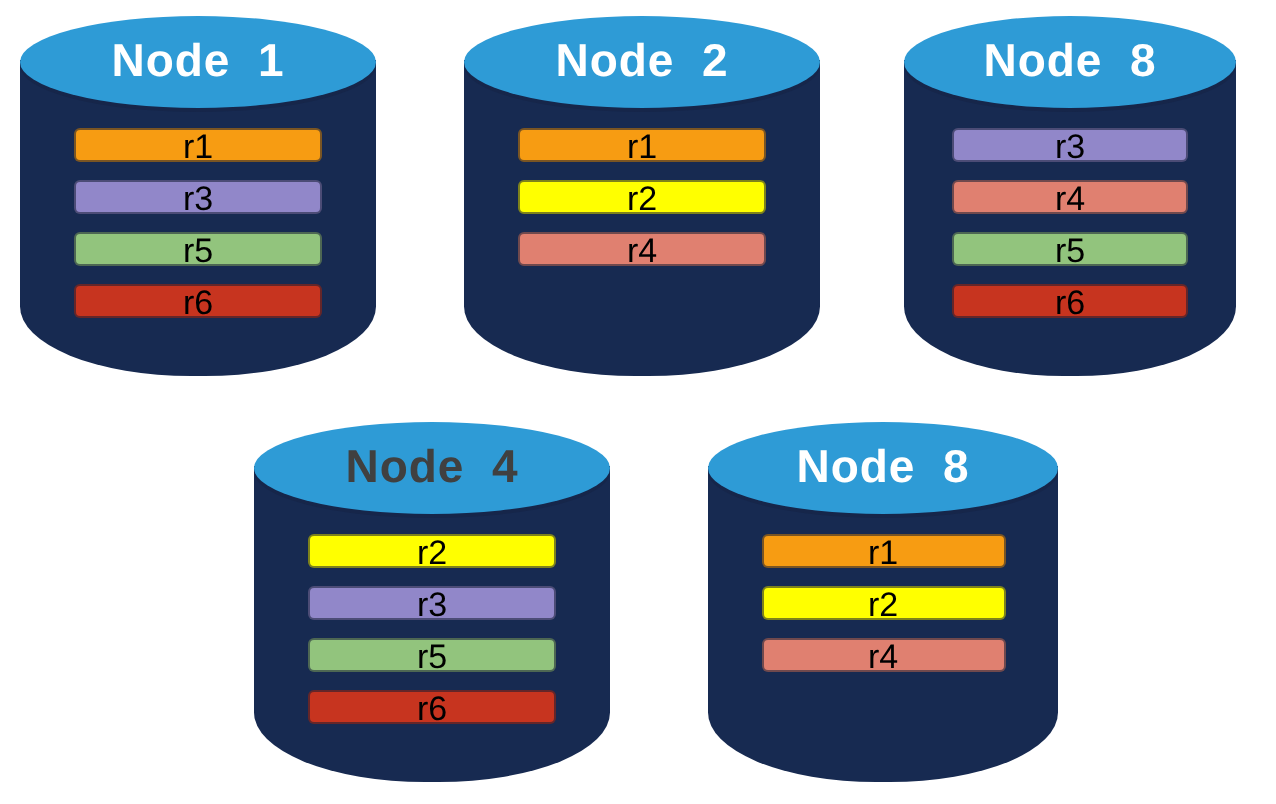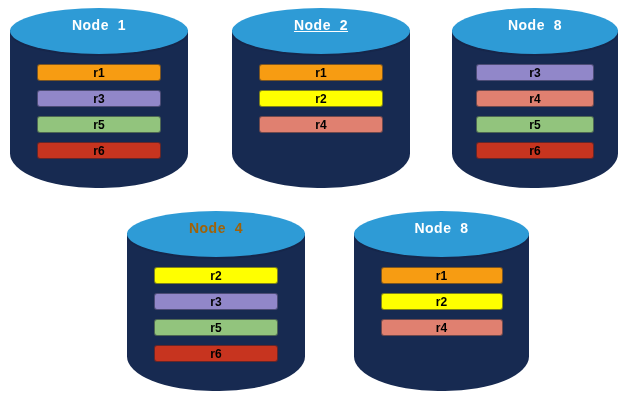--- a/index.html
+++ b/index.html
@@ -55,21 +55,21 @@
   }
 
   .node-label {
     position: absolute;
     left: 0;
     right: 0;
     top: 9px;
     text-align: center;
     color: #ffffff;
     font-weight: bold;
-    font-size: 14px;
+    font-size: 23px;
     letter-spacing: 0.5px;
     white-space: pre;
     z-index: 3;
   }
 
   .replica-stack {
     position: absolute;
     left: 0;
     right: 0;
     top: 56px;
@@ -78,22 +78,22 @@
     flex-direction: column;
     align-items: center;
     gap: 9px;
   }
 
   .replica-bar {
     height: 17px;
     line-height: 17px;
     text-align: center;
     color: #000000;
-    font-weight: bold;
-    font-size: 12px;
+    font-weight: normal;
+    font-size: 17px;
     border-radius: 3px;
     border: 1px solid rgba(20,28,50,0.55);
     box-sizing: border-box;
   }
 </style>
 </head>
 <body>
 
 <div id="diagram">
     <div class="node" style="left: 10px; top: 8px; width: 178px; height: 180px;">
@@ -107,21 +107,21 @@
         <div class="replica-bar" style="background: rgb(145, 135, 201); width: 124px;">r3</div>
         <div class="replica-bar" style="background: rgb(146, 196, 125); width: 124px;">r5</div>
         <div class="replica-bar" style="background: rgb(199, 52, 31); width: 124px;">r6</div>
       </div>
     </div>
     <div class="node" style="left: 232px; top: 8px; width: 178px; height: 180px;">
       <div class="node-body">
         <div class="cyl-side" style="background: rgb(23, 42, 81);"></div>
         <div class="cyl-top" style="background: rgb(46, 155, 214);"></div>
       </div>
-      <div class="node-label" style="color: rgb(255, 255, 255); text-decoration: underline;">Node  2</div>
+      <div class="node-label" style="color: rgb(255, 255, 255);">Node  2</div>
       <div class="replica-stack">
         <div class="replica-bar" style="background: rgb(247, 156, 18); width: 124px;">r1</div>
         <div class="replica-bar" style="background: rgb(255, 255, 0); width: 124px;">r2</div>
         <div class="replica-bar" style="background: rgb(224, 128, 112); width: 124px;">r4</div>
       </div>
     </div>
     <div class="node" style="left: 452px; top: 8px; width: 166px; height: 180px;">
       <div class="node-body">
         <div class="cyl-side" style="background: rgb(23, 42, 81);"></div>
         <div class="cyl-top" style="background: rgb(46, 155, 214);"></div>
@@ -132,21 +132,21 @@
         <div class="replica-bar" style="background: rgb(224, 128, 112); width: 118px;">r4</div>
         <div class="replica-bar" style="background: rgb(146, 196, 125); width: 118px;">r5</div>
         <div class="replica-bar" style="background: rgb(199, 52, 31); width: 118px;">r6</div>
       </div>
     </div>
     <div class="node" style="left: 127px; top: 211px; width: 178px; height: 180px;">
       <div class="node-body">
         <div class="cyl-side" style="background: rgb(23, 42, 81);"></div>
         <div class="cyl-top" style="background: rgb(46, 155, 214);"></div>
       </div>
-      <div class="node-label" style="color: #a16207;">Node  4</div>
+      <div class="node-label" style="color: #404040;">Node  4</div>
       <div class="replica-stack">
         <div class="replica-bar" style="background: rgb(255, 255, 0); width: 124px;">r2</div>
         <div class="replica-bar" style="background: rgb(145, 135, 201); width: 124px;">r3</div>
         <div class="replica-bar" style="background: rgb(146, 196, 125); width: 124px;">r5</div>
         <div class="replica-bar" style="background: rgb(199, 52, 31); width: 124px;">r6</div>
       </div>
     </div>
     <div class="node" style="left: 354px; top: 211px; width: 175px; height: 180px;">
       <div class="node-body">
         <div class="cyl-side" style="background: rgb(23, 42, 81);"></div>

